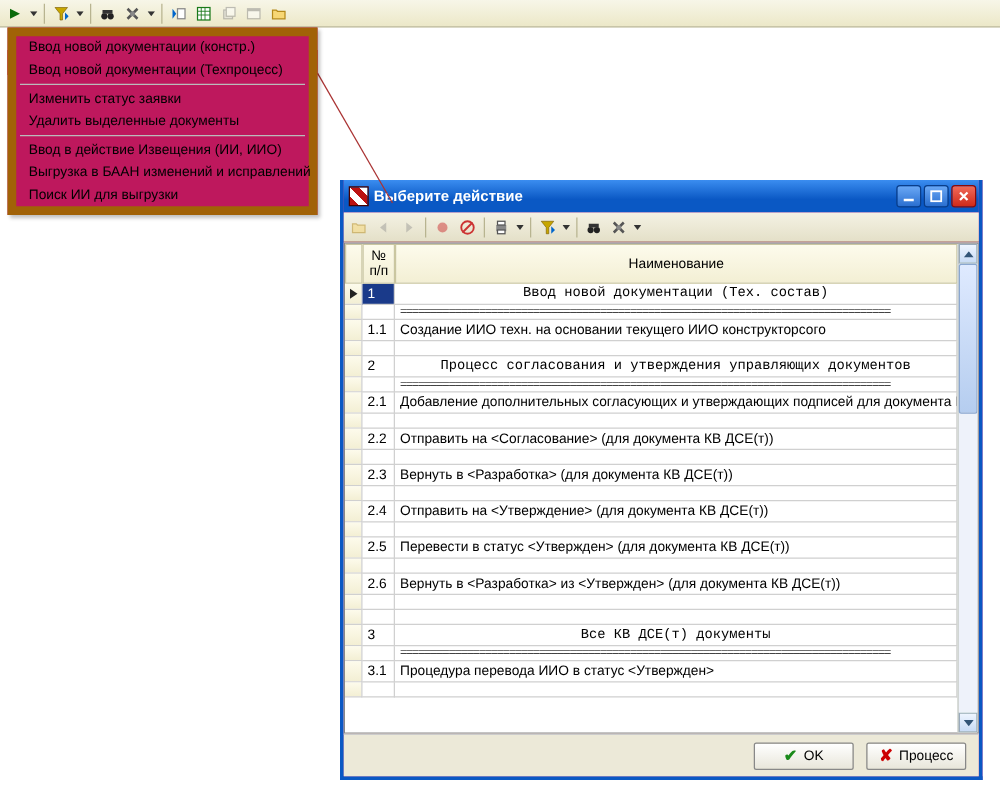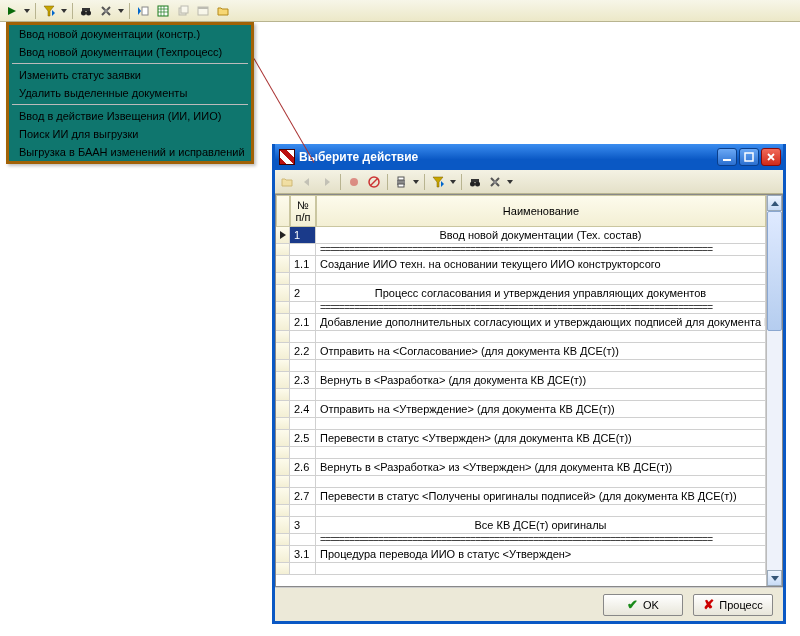--- a/index.html
+++ b/index.html
@@ -29,22 +29,22 @@
   .tb-btn { width: 18px; height: 18px; display:flex; align-items:center; justify-content:center; border:1px solid transparent; }
   .tb-sep { width:1px; height:16px; background:#b8b490; margin:0 2px; }
   .tb-drop { width:8px; display:flex; align-items:center; justify-content:center; }
 
   
   .dropdown {
     position: absolute;
     top: 22px;
     left: 6px;
     width: 248px;
-    background: #0f766e;
-    border: 3px solid #a16207;
+    background: #be185d;
+    border: 7px solid #a16207;
     box-shadow: 2px 2px 3px rgba(0,0,0,0.25);
     z-index: 5;
   }
   .menu-item {
     padding: 3px 10px 3px 10px;
     font-size: 11px;
     cursor: default;
     white-space: nowrap;
   }
   .menu-sep { height:1px; background:#bbb; margin:2px 3px; }
@@ -154,21 +154,21 @@
     padding:0 4px;
     font-size:11px;
     display:flex;
     align-items:center;
     overflow:hidden;
     white-space:nowrap;
   }
   .cell.marker { width:14px; flex-shrink:0; padding:0; background:linear-gradient(#fdfbec,#f3efd4); justify-content:center; }
   .cell.numcell { width:26px;  flex-shrink:0; }
   .cell.namecell { flex:1; font-size:11px; }
-  .cell.center { justify-content:center; }
+  .cell.center { justify-content:center;font-family:Liberation Mono, monospace; }
   .cell.selected { background:#1a3a8a; color:#fff; }
   .row.sep-row .cell.namecell { color:#444; font-size:10px; letter-spacing:-1px; }
 
   .vscrollbar {
     width:16px;
     background:#efe;
     border-left:1px solid #bbb;
     display:flex; flex-direction:column;
   }
   .sbtn {
@@ -285,22 +285,22 @@
 </div>
 
 <div class="dropdown">
   <div class="menu-item">Ввод новой документации (констр.)</div>
   <div class="menu-item">Ввод новой документации (Техпроцесс)</div>
   <div class="menu-sep"></div>
   <div class="menu-item">Изменить статус заявки</div>
   <div class="menu-item">Удалить выделенные документы</div>
   <div class="menu-sep"></div>
   <div class="menu-item">Ввод в действие Извещения (ИИ, ИИО)</div>
+  <div class="menu-item">Выгрузка в БААН изменений и исправлений</div>
   <div class="menu-item">Поиск ИИ для выгрузки</div>
-  <div class="menu-item">Выгрузка в БААН изменений и исправлений</div>
 </div>
 
 <div class="menu-highlight" style="left:6px; top:40px; width:248px; height:20px;"></div>
 
 <div class="connector-line" style="left:254px; top:58px; width:120px; transform:rotate(60deg);"></div>
 
 <div class="dialog">
   <div class="titlebar">
     <div class="appicon"></div>
     <div class="title">Выберите действие</div>
@@ -493,34 +493,29 @@
           <div class="row">
             <div class="cell marker"></div>
             <div class="cell numcell">2.6</div>
             <div class="cell namecell">Вернуть в &lt;Разработка&gt; из &lt;Утвержден&gt; (для документа КВ ДСЕ(т))</div>
           </div>
           <div class="row sep-row" style="height: 12px;">
             <div class="cell marker"></div>
             <div class="cell numcell"></div>
             <div class="cell namecell"></div>
           </div>
-          <div class="row">
-            <div class="cell marker"></div>
-            <div class="cell numcell">2.7</div>
-            <div class="cell namecell">Перевести в статус &lt;Получены оригиналы подписей&gt; (для документа КВ ДСЕ(т))</div>
-          </div>
           <div class="row sep-row" style="height: 12px;">
             <div class="cell marker"></div>
             <div class="cell numcell"></div>
             <div class="cell namecell"></div>
           </div>
           <div class="row">
             <div class="cell marker"></div>
             <div class="cell numcell">3</div>
-            <div class="cell namecell center">Все КВ ДСЕ(т) оригиналы</div>
+            <div class="cell namecell center">Все КВ ДСЕ(т) документы</div>
           </div>
           <div class="row sep-row">
             <div class="cell marker"></div>
             <div class="cell numcell"></div>
             <div class="cell namecell">=================================================================================</div>
           </div>
           <div class="row">
             <div class="cell marker"></div>
             <div class="cell numcell">3.1</div>
             <div class="cell namecell">Процедура перевода ИИО в статус &lt;Утвержден&gt;</div>

